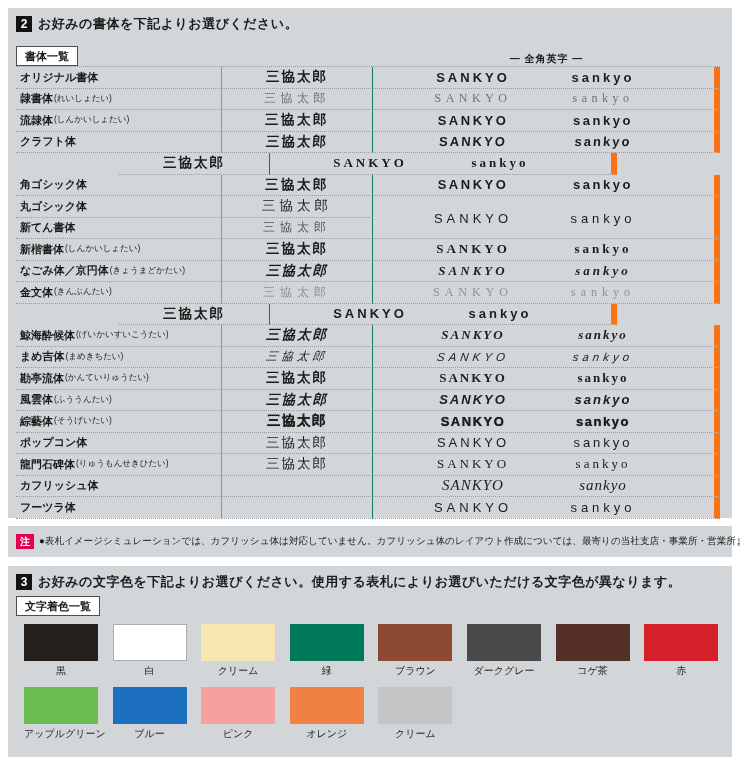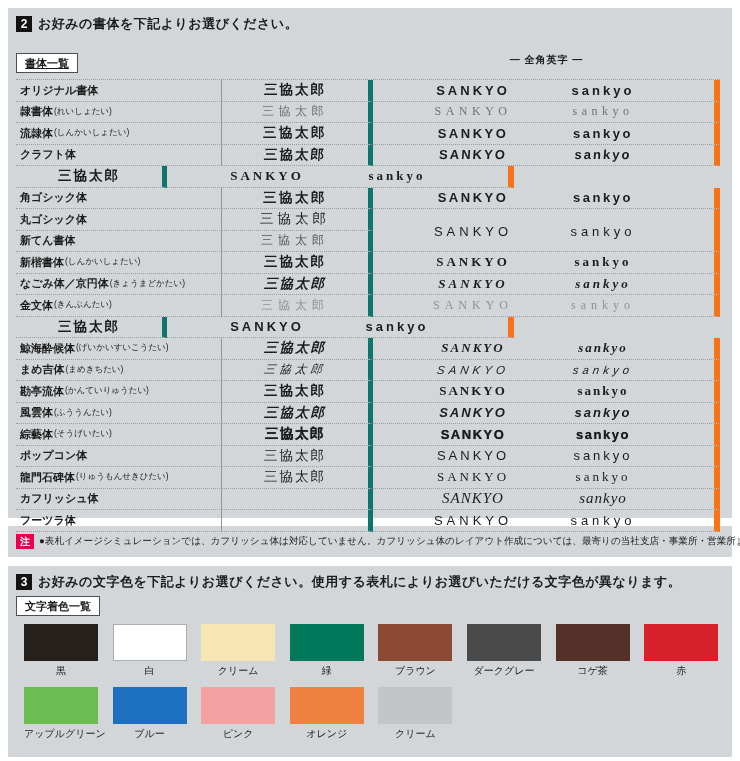--- a/index.html
+++ b/index.html
@@ -5,27 +5,27 @@
   html,body{margin:0;padding:0;}
   body{width:740px;height:761px;background:#ffffff;font-family:"Liberation Sans",sans-serif;color:#1c1c1c;overflow:hidden;}
   .panel{background:#d2d6d8;margin:0 8px;box-sizing:border-box;padding:0 8px;}
   .p2{margin-top:8px;height:510px;}
   .p3{margin-top:9px;height:191px;}
   .sec-h{display:flex;align-items:center;gap:6px;padding-top:7px;height:18px;}
   .numbox{background:#121212;color:#fff;width:16px;height:16px;line-height:16px;text-align:center;font-weight:700;font-size:12px;flex:none;}
   .sec-title{font-weight:700;font-size:13px;letter-spacing:.5px;}
   .tag{display:inline-block;border:1px solid #4a4f52;background:#fff;padding:2px 8px;font-size:11px;font-weight:700;line-height:14px;}
   
-  .thead{position:relative;display:flex;align-items:flex-start;height:26px;margin-top:20px;width:704px;border-bottom:1px dotted #979da1;text-decoration:underline;}
+  .thead{position:relative;display:flex;align-items:flex-end;height:26px;margin-top:7px;width:704px;border-bottom:1px dotted #979da1;}
   .zenkaku{position:absolute;left:357px;width:347px;text-align:center;font-size:10px;font-weight:700;letter-spacing:1px;}
-  .frow{display:flex;height:21.5px;width:704px;}
+  .frow{display:flex;height:21.5px;width:704px;justify-content:center;}
   .c-name{width:206px;border-right:1px solid #8f969b;border-bottom:1px dotted #979da1;display:flex;align-items:center;padding-left:4px;box-sizing:border-box;}
   .fname{font-size:11px;font-weight:700;white-space:nowrap;}
   .fread{font-size:8.5px;font-weight:400;margin-left:1px;white-space:nowrap;}
-  .c-kanji{width:151px;border-right:5px solid #0f766e;border-bottom:1px dotted #979da1;display:flex;align-items:center;justify-content:center;box-sizing:border-box;}
+  .c-kanji{width:151px;border-right:1px solid #0f766e;border-bottom:1px dotted #979da1;display:flex;align-items:center;justify-content:center;box-sizing:border-box;}
   .c-eng{width:347px;border-right:6px solid #f97316;border-bottom:1px dotted #979da1;display:flex;align-items:center;box-sizing:border-box;}
   .engwrap{display:flex;align-items:center;width:100%;}
   .eu{display:inline-block;width:200px;text-align:center;}
   .el{display:inline-block;width:130px;margin-left:-35px;text-align:center;}
   .samp{font-size:13px;letter-spacing:3px;display:inline-block;white-space:nowrap;}
   .c-kanji .samp{font-size:13.5px;letter-spacing:2px;}
   .merge-top .c-eng{border-bottom:none;position:relative;}
   .merge-top .engwrap{position:absolute;left:0;top:100%;width:100%;transform:translateY(-50%);}
   
   .st-1 .samp{font-weight:700;}

